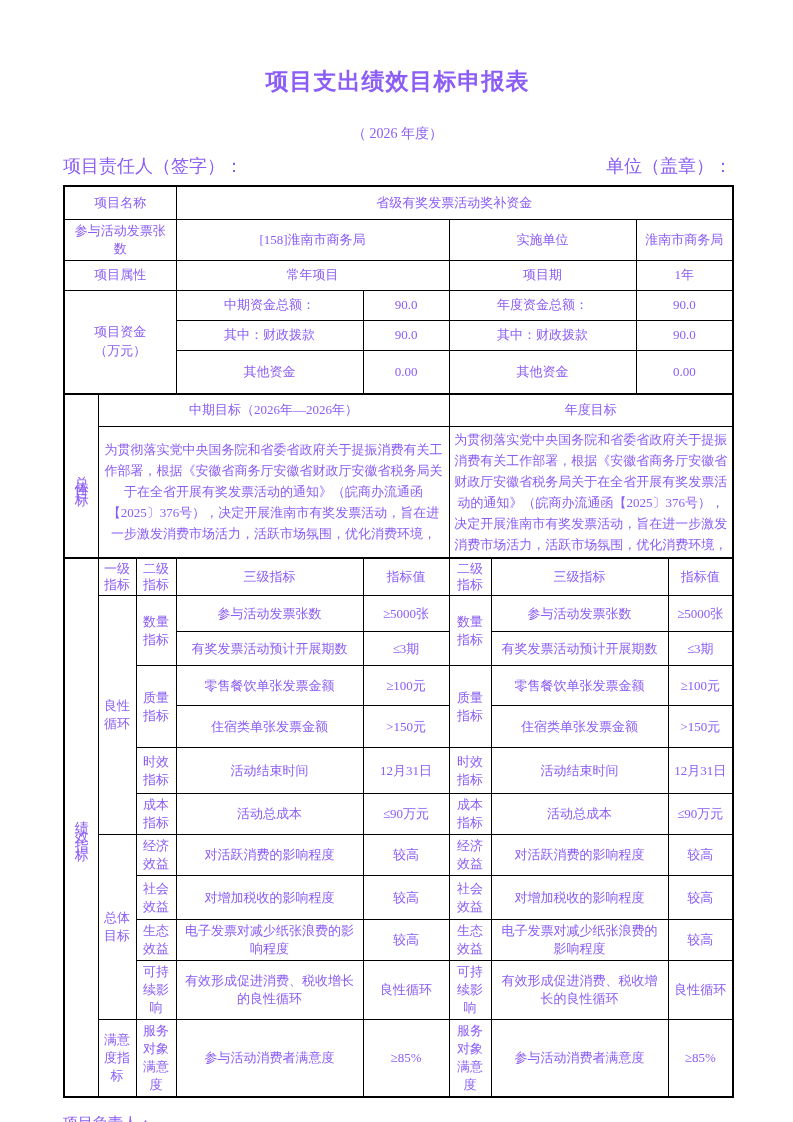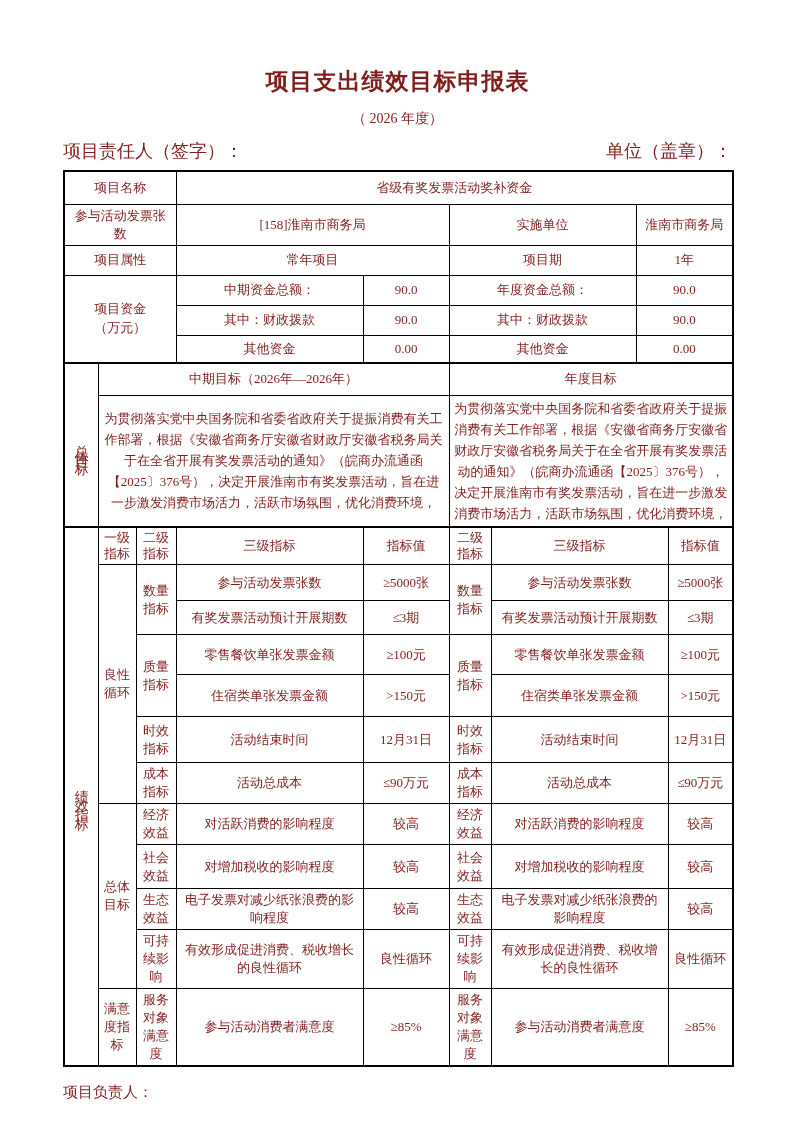--- a/index.html
+++ b/index.html
@@ -1,25 +1,25 @@
 <!DOCTYPE html>
 <html><head>
 <meta charset="utf-8">
 <style>
   html,body{margin:0;padding:0;background:#fff;}
   .page{
-    width:793px;height:1122px;background:#fff;color:#7f1d1d;
+    width:793px;height:1122px;background:#fff;color:#8b5cf6;
     font-family:"Liberation Serif","DejaVu Serif",serif;
     box-sizing:border-box;padding:64px 61px 0 63px;overflow:hidden;
   }
   .title{
     text-align:center;font-family:"Liberation Sans","DejaVu Sans",sans-serif;
     font-weight:bold;font-size:23px;line-height:34px;letter-spacing:1px;
   }
-  .subtitle{text-align:center;font-size:14px;margin-top:12px;}
+  .subtitle{text-align:center;font-size:14px;margin-top:27px;}
   .sign-row{display:flex;justify-content:space-between;font-size:18px;margin-top:11px;margin-bottom:7px;}
   table.ft{border-collapse:collapse;table-layout:fixed;width:669px;border:2px solid #000;}
   table.ft td{border:1px solid #000;font-size:13px;text-align:center;vertical-align:middle;padding:2px 4px;box-sizing:border-box;overflow:hidden;}
   .tb{margin-top:-2px;}
   .num{text-align:right;padding-right:8px;}
   .fund-l1{text-align:left;padding-left:8px;}
   .fund-l2{text-align:left;padding-left:22px;}
   .fund-l3{text-align:left;padding-left:62px;}
   .prelines{white-space:pre-line;line-height:1.45;}
   .goal-text{text-align:left;vertical-align:middle;padding:8px 11px;line-height:1.62;font-size:13px;}
@@ -74,21 +74,21 @@
       <td class="num">90.0</td>
       <td class="fund-l1">年度资金总额：</td>
       <td class="num">90.0</td>
     </tr>
     <tr style="height:30px">
       <td class="fund-l2">其中：财政拨款</td>
       <td class="num">90.0</td>
       <td class="fund-l2">其中：财政拨款</td>
       <td class="num">90.0</td>
     </tr>
-    <tr style="height:28px">
+    <tr style="height:44px">
       <td class="fund-l3">其他资金</td>
       <td class="num">0.00</td>
       <td class="fund-l3">其他资金</td>
       <td class="num">0.00</td>
     </tr>
   </tbody>
     </table>
 
   <table class="ft tb">
     <colgroup>

